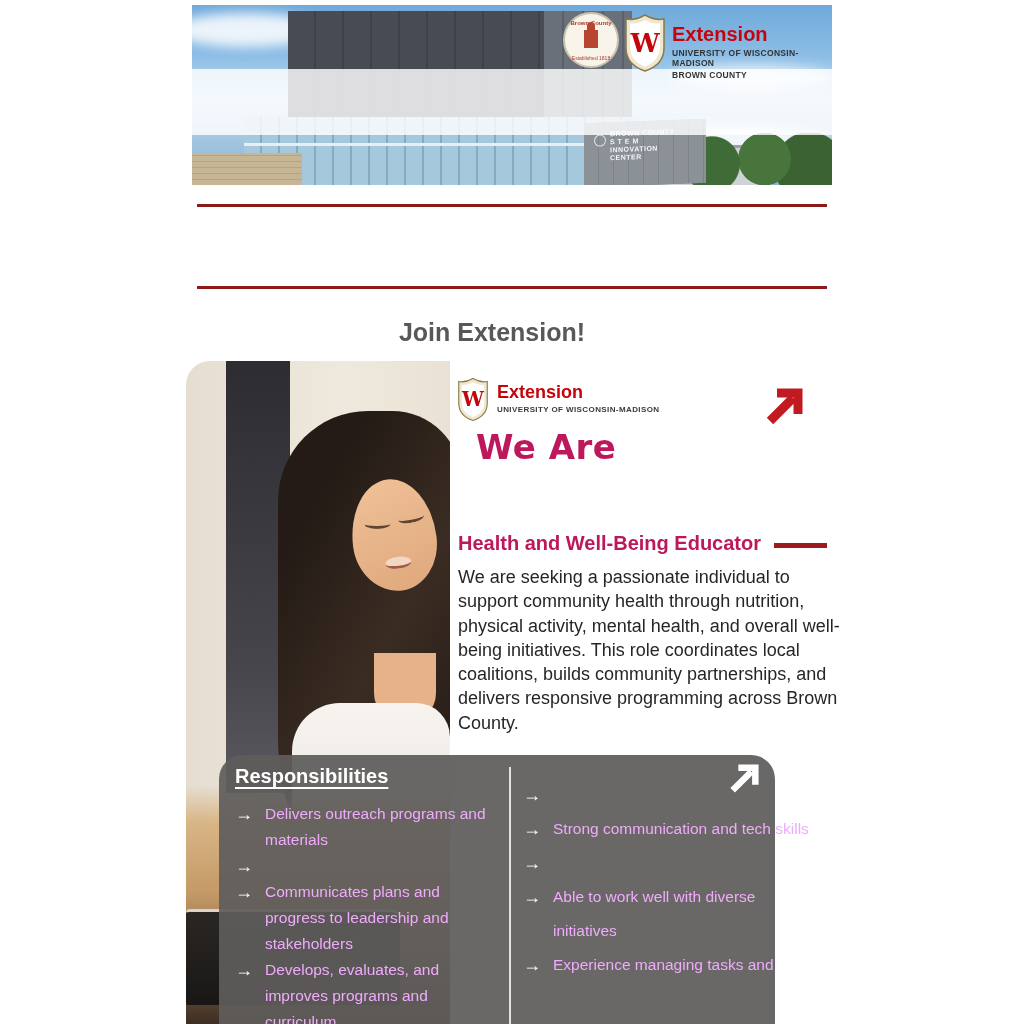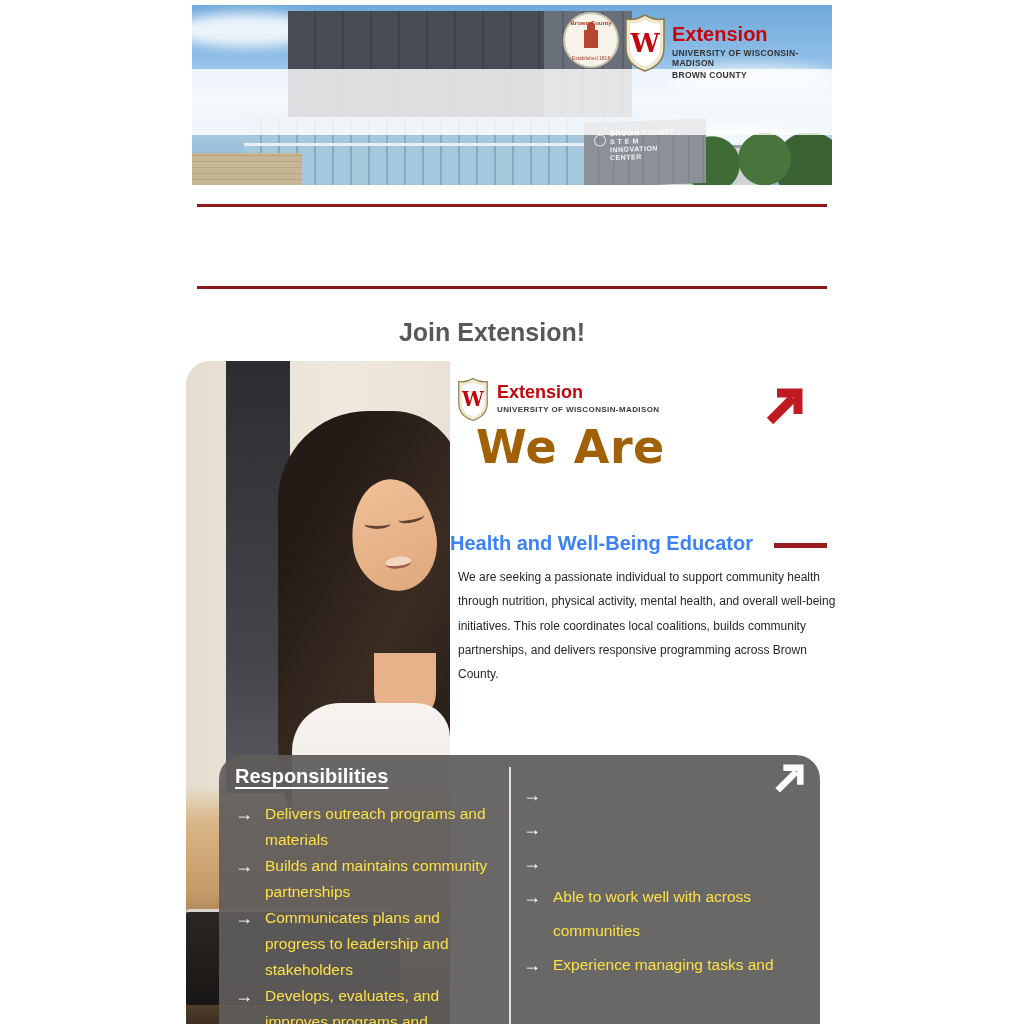--- a/index.html
+++ b/index.html
@@ -62,36 +62,36 @@
   .desk { position:absolute; left:0; top:424px; width:264px; height:239px; background:linear-gradient(180deg,rgba(216,181,134,0) 0%,#d8b586 16%,#c49a66 45%,#7a5c40 78%,#3c2e22 100%); }
   .laptop { position:absolute; left:0; top:548px; width:214px; height:96px; background:linear-gradient(180deg,#2a2624,#191715); border-radius:4px 10px 2px 2px; border-top:3px solid #d8d3cc; }
 
   .flyer-logo { position:absolute; left:272px; top:16px; display:flex; align-items:flex-start; }
   .flyer-logo .crest2 { width:30px; height:45px; }
   .flyer-logo-text { margin-left:9px; padding-top:5px; }
   .flyer-brand { font-size:18px; font-weight:bold; color:#c5050c; }
   .flyer-brand-sub { font-size:8px; font-weight:bold; color:#3a3a3a; letter-spacing:.4px; margin-top:2px; }
 
   .link-arrow-red { position:absolute; left:577px; top:25px; width:42px; height:42px; }
-  .headline { position:absolute; left:290px; top:62px; font-size:46px; line-height:49px; font-weight:800; color:#a16207; letter-spacing:.5px; font-family:"DejaVu Sans","Liberation Sans",sans-serif; }
-  .position-title { position:absolute; left:264px; top:171px; font-size:20px; font-weight:bold; color:#3b82f6; }
+  .headline { position:absolute; left:290px; top:62px; font-size:34px; line-height:49px; font-weight:800; color:#be185d; letter-spacing:.5px; font-family:"DejaVu Sans","Liberation Sans",sans-serif; }
+  .position-title { position:absolute; left:272px; top:171px; font-size:20px; font-weight:bold; color:#be185d; }
   .red-dash { position:absolute; left:588px; top:182px; width:53px; height:5px; background:#9b1b1e; }
-  .description { position:absolute; left:272px; top:204px; width:382px; font-size:12px; line-height:24.3px; color:#26262a; }
-
-  .panel { position:absolute; left:33px; top:394px; width:601px; height:269px; border-radius:24px 24px 0 0; background:rgba(95,93,91,0.93); }
+  .description { position:absolute; left:272px; top:204px; width:382px; font-size:18px; line-height:24.3px; color:#26262a; }
+
+  .panel { position:absolute; left:33px; top:394px; width:556px; height:269px; border-radius:24px 24px 0 0; background:rgba(95,93,91,0.93); }
   .divider { position:absolute; left:290px; top:12px; width:2px; height:257px; background:rgba(255,255,255,0.8); }
   .link-arrow-white { position:absolute; right:14px; top:7px; width:34px; height:34px; }
   .col { position:absolute; top:10px; color:#ffffff; }
   .col-left { left:16px; width:266px; }
   .col-right { left:304px; width:292px; }
   .col-heading { font-size:20px; font-weight:bold; color:#ffffff; text-decoration:underline; text-underline-offset:4px; text-decoration-thickness:2px; }
   .bullet-list { margin-top:13px; }
   .bullet-row { display:flex; align-items:flex-start; }
   .bullet-arrow { width:30px; flex:0 0 30px; font-size:18px; font-weight:bold; color:#ffffff; }
-  .bullet-text { color:#fde047; font-size:15.5px; }
+  .bullet-text { color:#f0abfc; font-size:15.5px; }
   .lh26 .bullet-row .bullet-text, .lh26 .bullet-arrow { line-height:26px; }
   .lh34 .bullet-row .bullet-text, .lh34 .bullet-arrow { line-height:34px; }
 </style>
 </head>
 <body>
 
 <div class="page">
 
   <div class="banner">
     <div class="cloud c1"></div>
@@ -184,46 +184,46 @@
       </svg>
       <div class="col col-left">
         <div class="col-heading">Responsibilities</div>
         <div class="bullet-list lh26">
             <div class="bullet-row">
               <span class="bullet-arrow">→</span>
               <span class="bullet-text">Delivers outreach programs and materials</span>
             </div>
             <div class="bullet-row">
               <span class="bullet-arrow">→</span>
-              <span class="bullet-text">Builds and maintains community partnerships</span>
             </div>
             <div class="bullet-row">
               <span class="bullet-arrow">→</span>
               <span class="bullet-text">Communicates plans and progress to leadership and stakeholders</span>
             </div>
             <div class="bullet-row">
               <span class="bullet-arrow">→</span>
               <span class="bullet-text">Develops, evaluates, and improves programs and curriculum</span>
             </div>
           </div>
       </div>
       <div class="col col-right">
         <div class="bullet-list lh34">
             <div class="bullet-row">
               <span class="bullet-arrow">→</span>
             </div>
             <div class="bullet-row">
               <span class="bullet-arrow">→</span>
-            </div>
-            <div class="bullet-row">
-              <span class="bullet-arrow">→</span>
-            </div>
-            <div class="bullet-row">
-              <span class="bullet-arrow">→</span>
-              <span class="bullet-text">Able to work well with across communities</span>
+              <span class="bullet-text">Strong communication and tech skills</span>
+            </div>
+            <div class="bullet-row">
+              <span class="bullet-arrow">→</span>
+            </div>
+            <div class="bullet-row">
+              <span class="bullet-arrow">→</span>
+              <span class="bullet-text">Able to work well with diverse initiatives</span>
             </div>
             <div class="bullet-row">
               <span class="bullet-arrow">→</span>
               <span class="bullet-text">Experience managing tasks and</span>
             </div>
           </div>
       </div>
     </div>
 
   </div>

